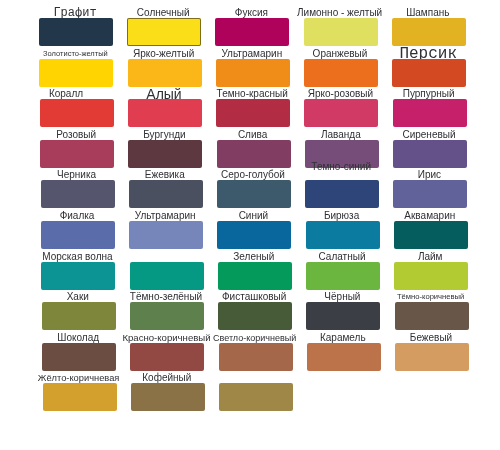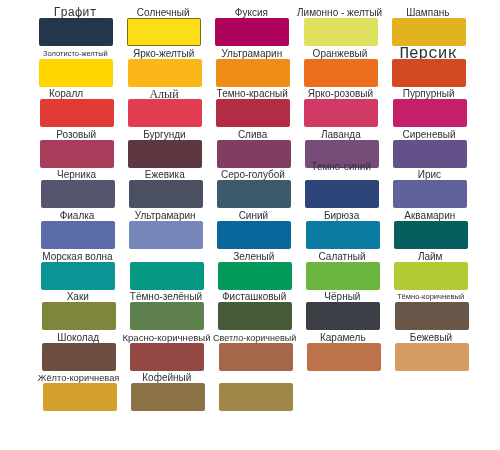--- a/index.html
+++ b/index.html
@@ -81,21 +81,21 @@
     <span class="swatch-chip" style="background: rgb(236, 111, 30); left: 304px; top: 58.6px;"></span>
     <div class="swatch-cell" style="left: 385.2px; top: 43.6px; height: 15px;">
       <span class="swatch-label" style="font-size: 16px; font-family: Liberation Mono, monospace;">Персик</span>
     </div>
     <span class="swatch-chip" style="background: rgb(211, 74, 34); left: 392.2px; top: 58.6px;"></span>
     <div class="swatch-cell" style="left: 23px; top: 84.2px; height: 15px;">
       <span class="swatch-label" style="font-size: 10px;">Коралл</span>
     </div>
     <span class="swatch-chip" style="background: rgb(226, 59, 53); left: 39.8px; top: 99.2px;"></span>
     <div class="swatch-cell" style="left: 121px; top: 84.2px; height: 15px;">
-      <span class="swatch-label" style="font-size: 12px; font-family: Liberation Serif, serif;">Алый</span>
+      <span class="swatch-label" style="font-size: 14px;">Алый</span>
     </div>
     <span class="swatch-chip" style="background: rgb(225, 61, 80); left: 128px; top: 99.2px;"></span>
     <div class="swatch-cell" style="left: 209.2px; top: 84.2px; height: 15px;">
       <span class="swatch-label" style="font-size: 10px;">Темно-красный</span>
     </div>
     <span class="swatch-chip" style="background: rgb(178, 45, 68); left: 216.2px; top: 99.2px;"></span>
     <div class="swatch-cell" style="left: 297.4px; top: 84.2px; height: 15px;">
       <span class="swatch-label" style="font-size: 10px;">Ярко-розовый</span>
     </div>
     <span class="swatch-chip" style="background: rgb(208, 58, 100); left: 304.4px; top: 99.2px;"></span>

